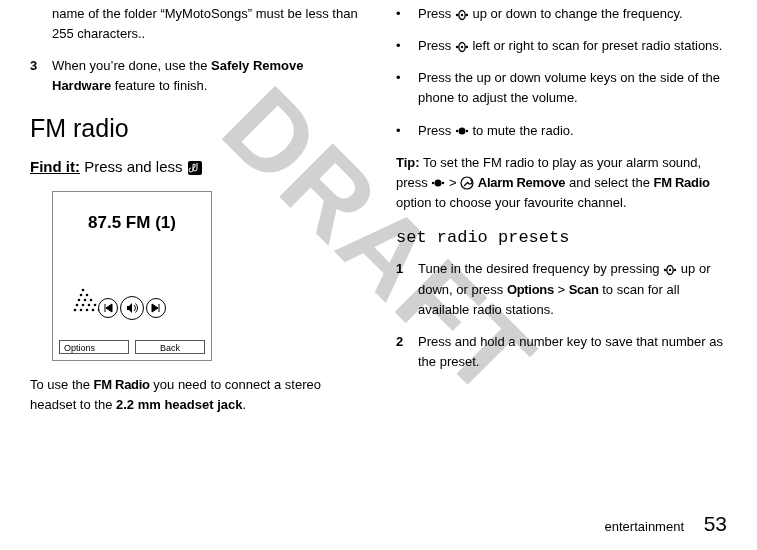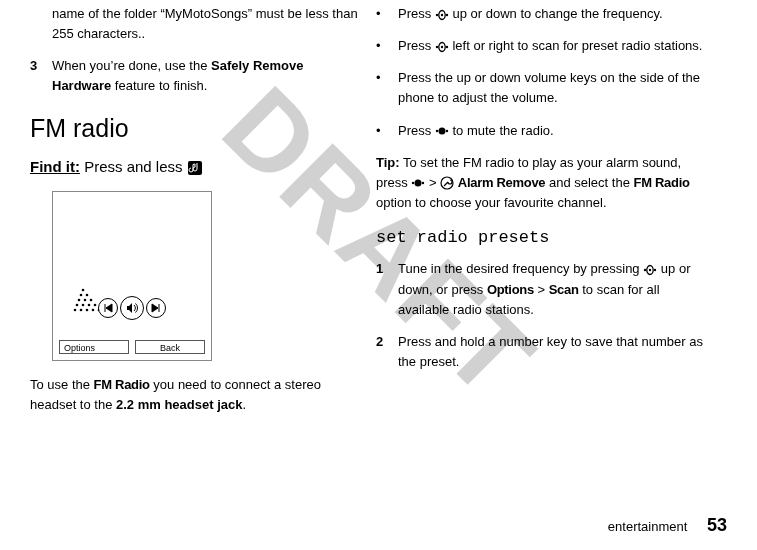--- a/index.html
+++ b/index.html
@@ -1,37 +1,37 @@
 <!DOCTYPE html>
 <html><head>
 <meta charset="utf-8">
 <style>
   * { box-sizing: border-box; margin: 0; padding: 0; }
   html, body { width: 757px; height: 550px; font-family: Arial, Helvetica, sans-serif; color: #000; background: #fff; }
   .page { position: relative; width: 757px; height: 550px; padding: 0 28px 0 30px; }
-  .columns { display: flex; gap: 16px; padding-top: 4px; }
+  .columns { display: flex; gap: 36px; padding-top: 4px; }
   .col { width: 330px; font-size: 13px; line-height: 1.55; }
   .col p { margin-bottom: 12px; }
   .indent { padding-left: 22px; }
   .numitem { display: flex; margin-bottom: 12px; }
   .numitem .num { width: 22px; font-weight: bold; flex-shrink:0;}
   .numitem .txt { flex: 1; }
   .bullet { display: flex; margin-bottom: 12px; padding-left:0;}
   .bullet .b { width: 22px; flex-shrink:0;}
   .bullet .txt { flex:1; }
   h1.section { font-size: 25px; font-weight: normal; margin: 8px 0 8px 0; }
   h2.sub { font-size: 17px; font-weight: normal; margin: 10px 0 8px 0; font-family: Liberation Mono, monospace; }
   .findit { font-size: 15px; margin-bottom: 14px; }
   .findit .lbl { font-weight: bold; text-decoration: underline; }
   .bold { font-weight: bold; }
   .cond { font-family: "Arial Narrow", Arial, sans-serif; font-stretch: condensed; font-weight: bold; letter-spacing: -0.3px; }
   .key { display:inline-block; vertical-align:middle; }
   .watermark { position: absolute; left: 50%; top: 44%; transform: translate(-50%,-50%) rotate(45deg); font-size: 110px; font-weight: 900; color: rgba(0,0,0,0.18); letter-spacing: 2px; pointer-events:none; }
   .footer { position: absolute; bottom: 14px; right: 30px; font-size: 13px; }
-  .footer .pg { font-weight: bold; font-size: 18px; margin-left: 16px; }
+  .footer .pg { font-weight: normal; font-size: 21px; margin-left: 16px; }
   
   .screen { width: 160px; height: 170px; border: 1px solid #888; background: #fff; margin: 6px 0 14px 22px; position: relative; }
   .screen .freq { text-align: center; font-weight: bold; font-size: 17px; padding-top: 18px; }
   .screen .dots { position:absolute; left:18px; bottom:46px; }
   .screen .controls { position:absolute; left:50%; bottom:40px; transform:translateX(-50%); display:flex; align-items:center; gap:2px;}
   .screen .cbtn { width:20px; height:20px; border:1px solid #000; border-radius:50%; display:flex; align-items:center; justify-content:center; background:#fff;}
   .screen .cbtn.mid { width:24px; height:24px; }
   .screen .softbar { position:absolute; left:6px; right:6px; bottom:6px; display:flex; gap:6px; }
   .screen .softbtn { flex:1; border:1px solid #555; font-size:9px; text-align:left; padding:1px 4px; height:14px; line-height:12px;}
   .screen .softbtn.r { text-align:center; }
@@ -59,20 +59,21 @@
       <h1 class="section">FM radio</h1>
 
       <p class="findit">
         <span class="lbl">Find it:</span><span> Press and less </span><span class="key"><svg width="16" height="16" viewBox="0 0 16 16">
               <rect x="1" y="1" width="14" height="14" rx="2" fill="#000"></rect>
               <path d="M10 3 L10 9 A2 2 0 1 1 8 7 L8 4 L6 4.5 L6 10 A2 2 0 1 1 4 8" stroke="#fff" stroke-width="1" fill="none"></path>
             </svg></span>
       </p>
 
       <div class="screen">
+        <div class="freq">87.5 FM (1)</div>
         <svg class="dots" width="50" height="26" viewBox="0 0 50 26">
           <g fill="#000">
             <circle cx="4" cy="22" r="1.3"></circle>
               <circle cx="10" cy="22" r="1.3"></circle>
               <circle cx="16" cy="22" r="1.3"></circle>
               <circle cx="22" cy="22" r="1.3"></circle>
               <circle cx="28" cy="22" r="1.3"></circle>
             <circle cx="6" cy="17" r="1.3"></circle>
               <circle cx="12" cy="17" r="1.3"></circle>
               <circle cx="18" cy="17" r="1.3"></circle>

